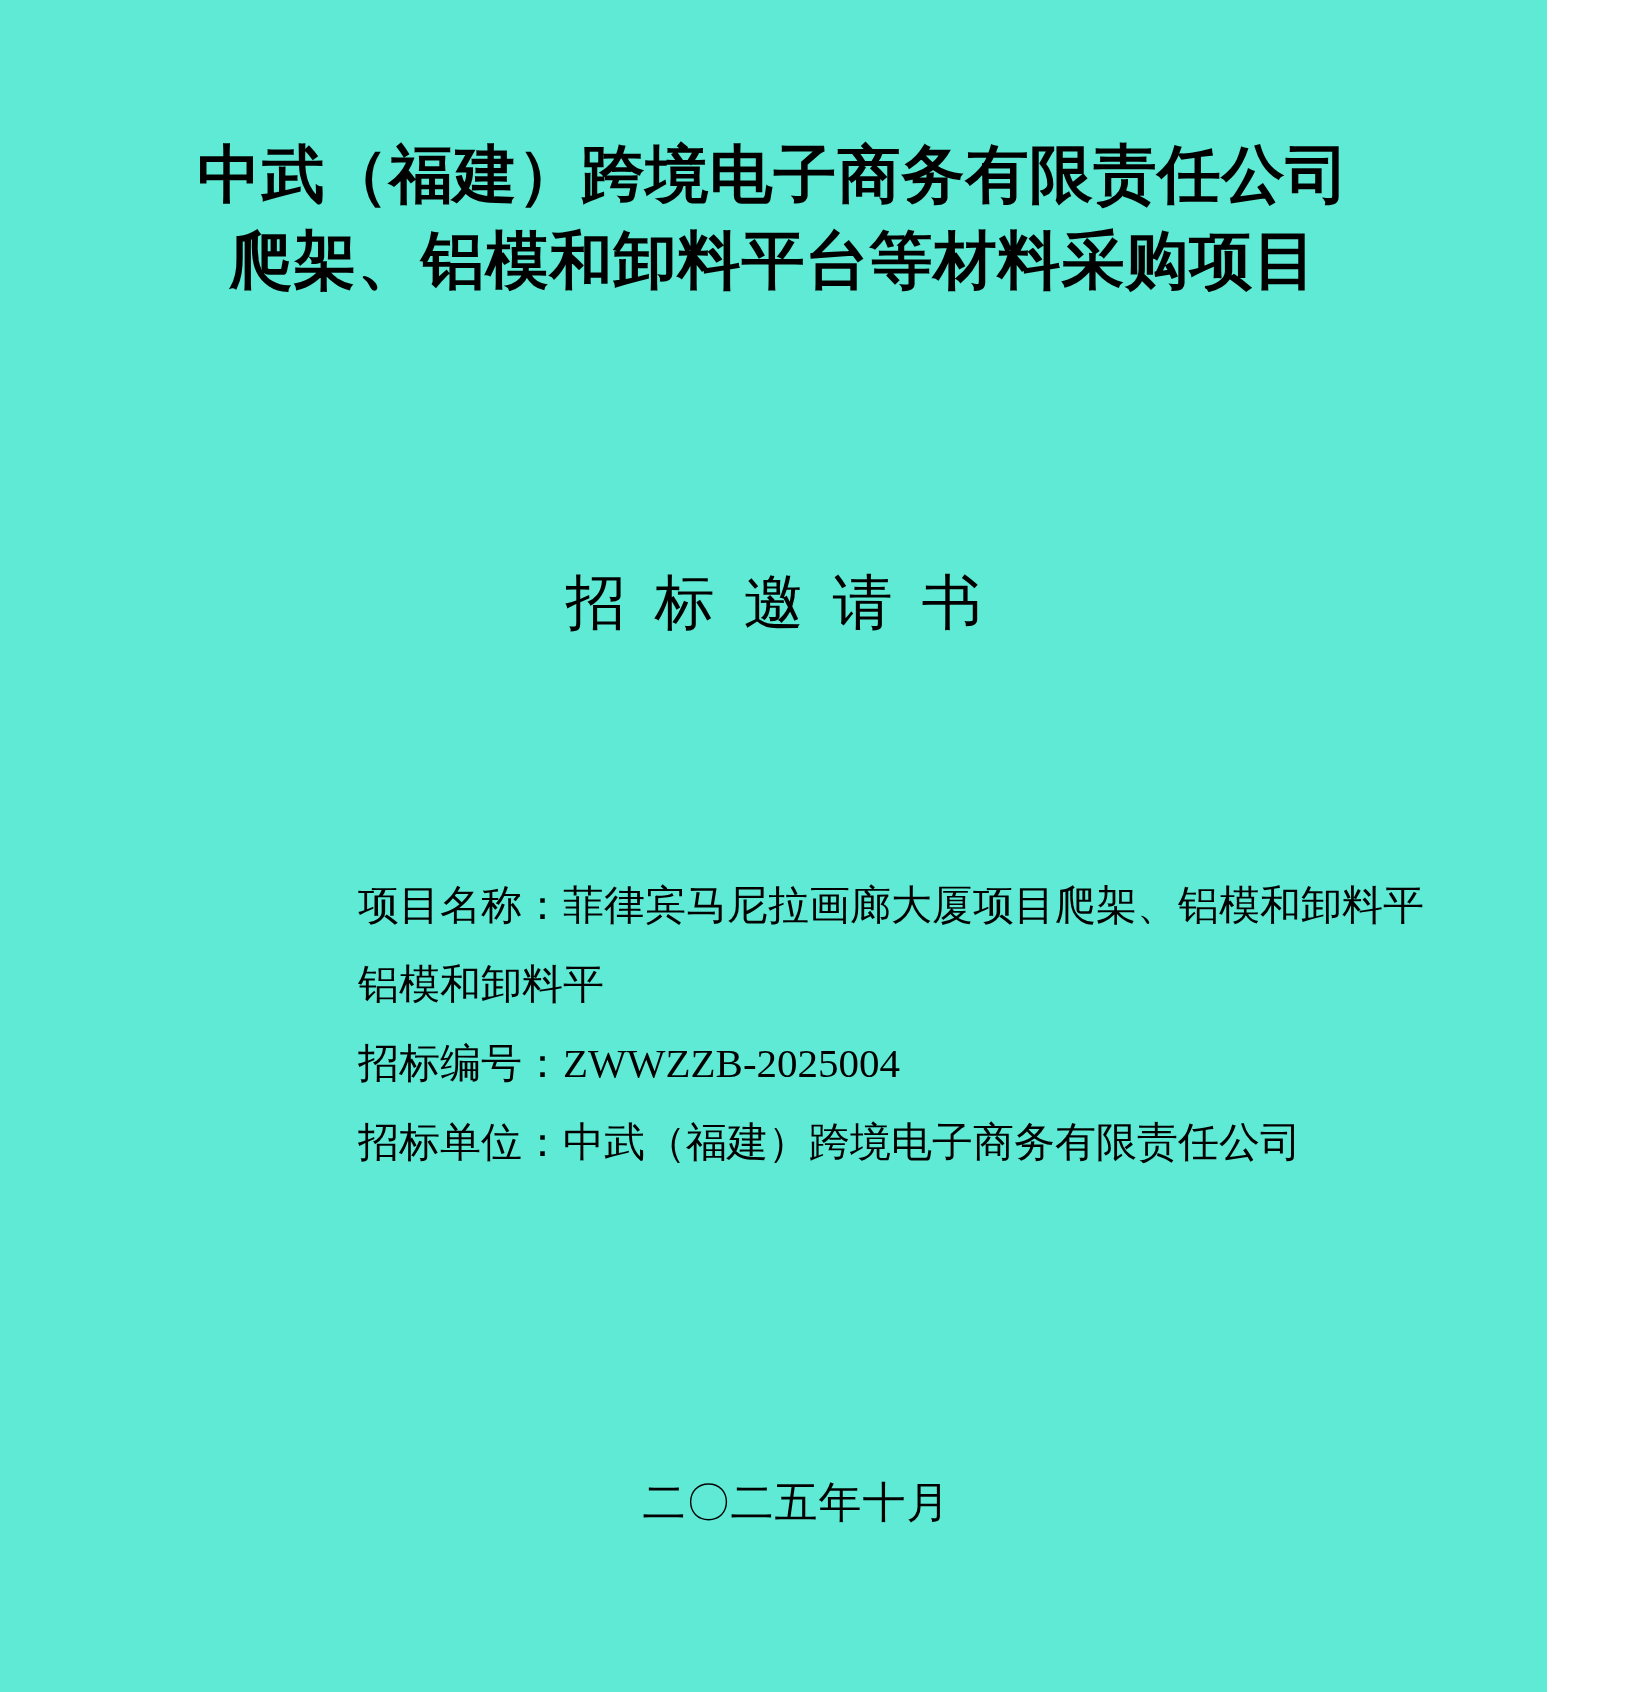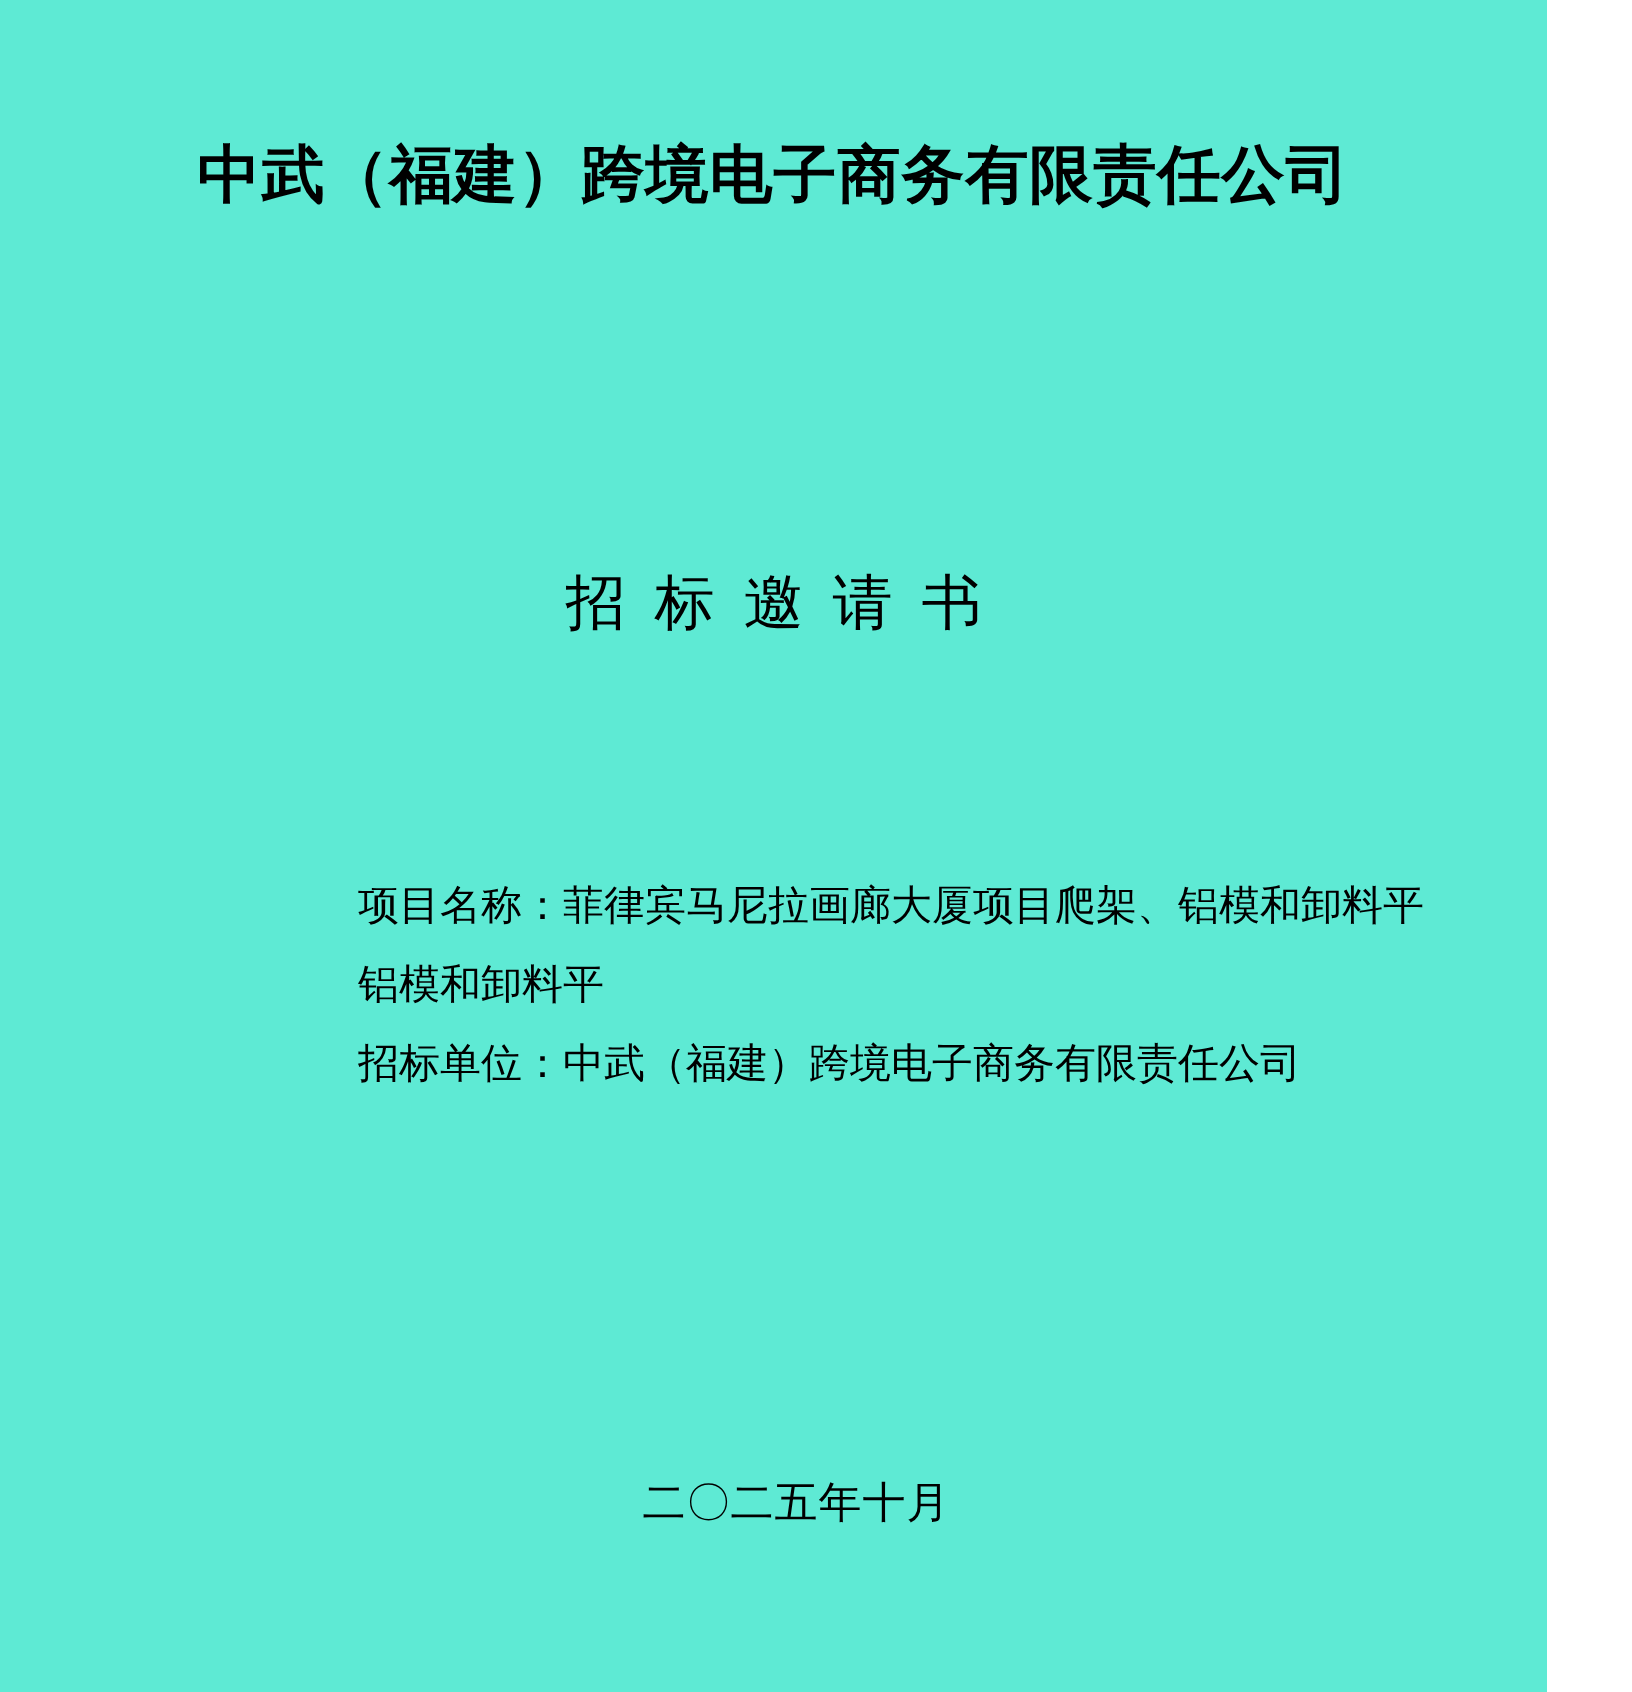--- a/index.html
+++ b/index.html
@@ -66,31 +66,35 @@
     margin-left: 23px;
   }
 </style>
 </head>
 <body>
 
 <div class="page">
 
   <div class="doc-title">
     <div>中武（福建）跨境电子商务有限责任公司</div>
+    <div>爬架、铝模和卸料平台等材料采购项目</div>
   </div>
 
   <div class="doc-type-heading">招 标 邀 请 书</div>
 
   <div class="info-block">
     <div class="info-line">
       <span>项目名称：</span><span>菲律宾马尼拉画廊大厦项目爬架、铝模和卸料平</span>
     </div>
     <div class="info-line">
       <span>铝模和卸料平</span>
     </div>
     <div class="info-line">
+      <span>招标编号：</span><span>ZWWZZB-2025004</span>
+    </div>
+    <div class="info-line">
       <span>招标单位：</span><span>中武（福建）跨境电子商务有限责任公司</span>
     </div>
   </div>
 
   <div class="doc-date">二〇二五年十月</div>
 
 </div>
 
 </body></html>

